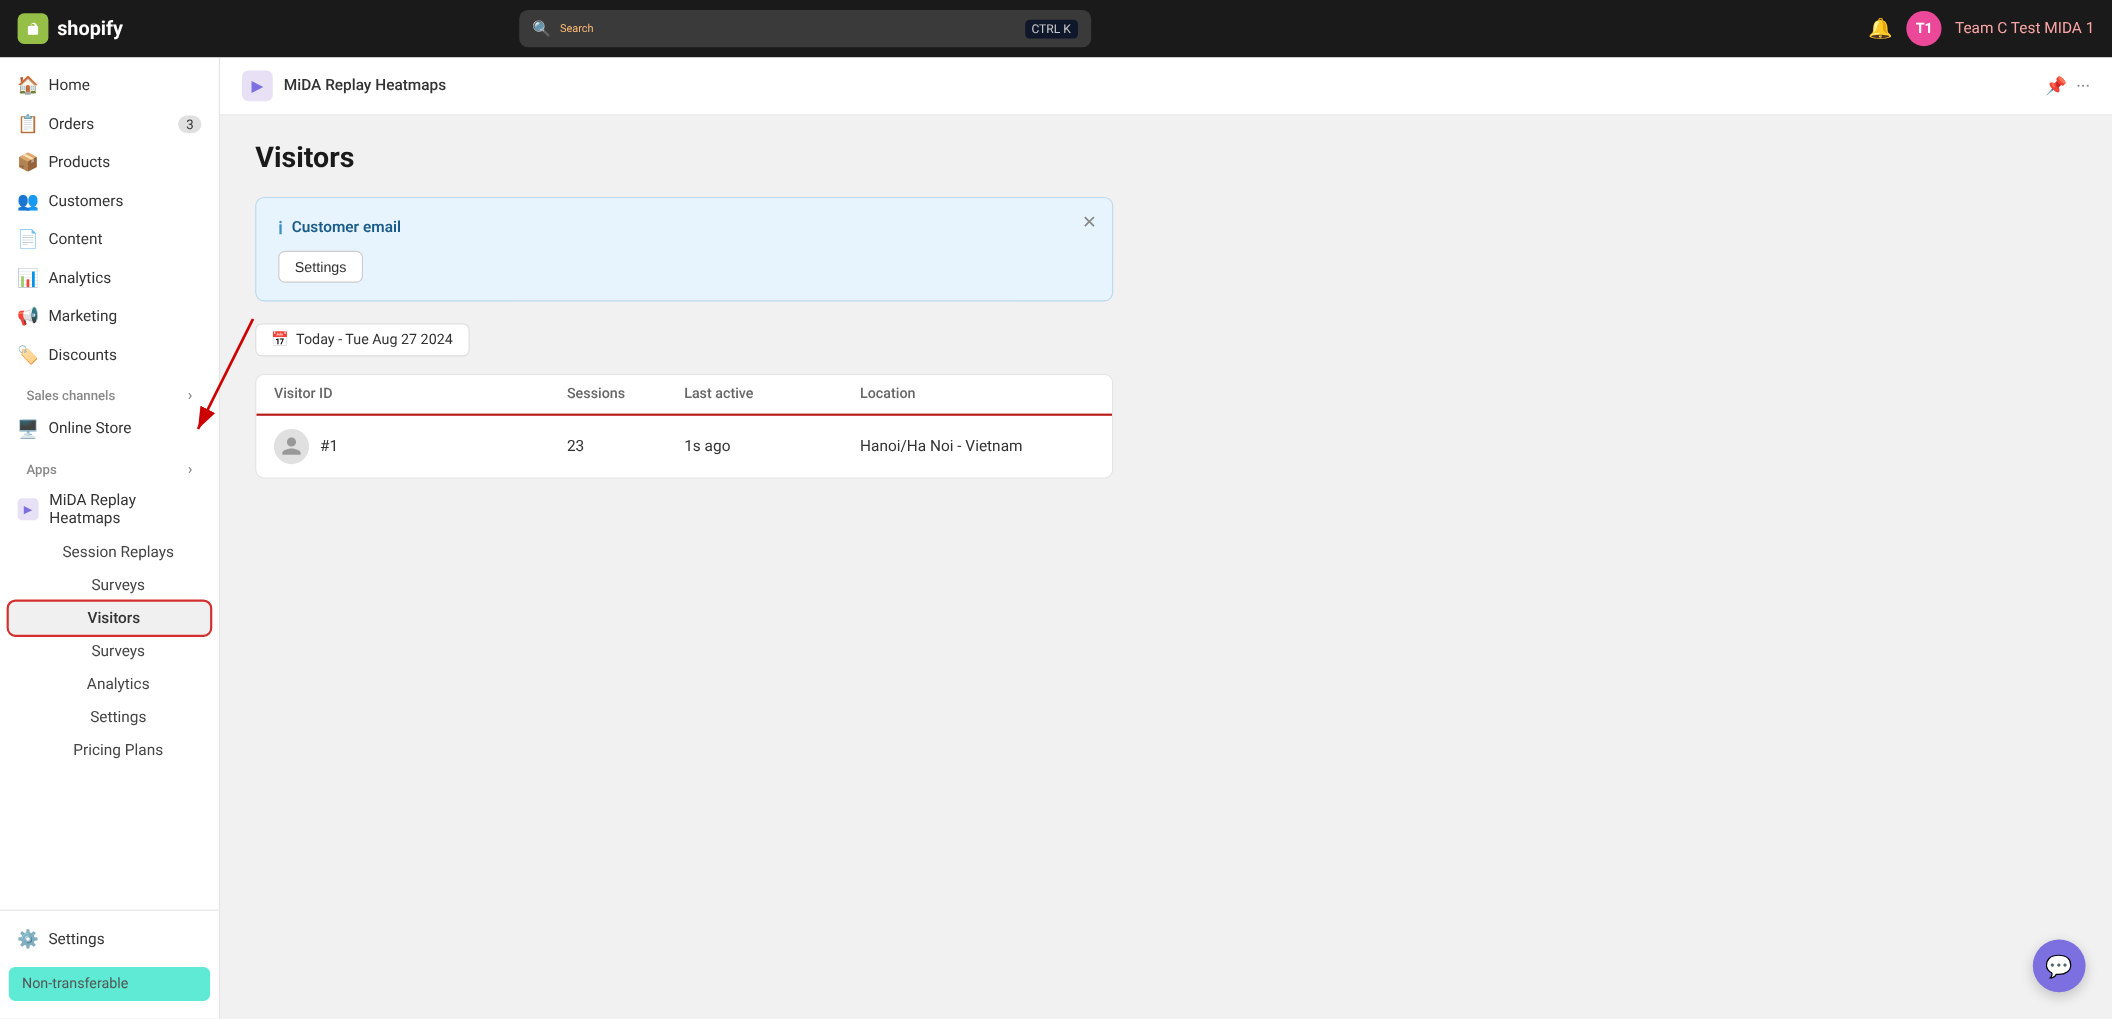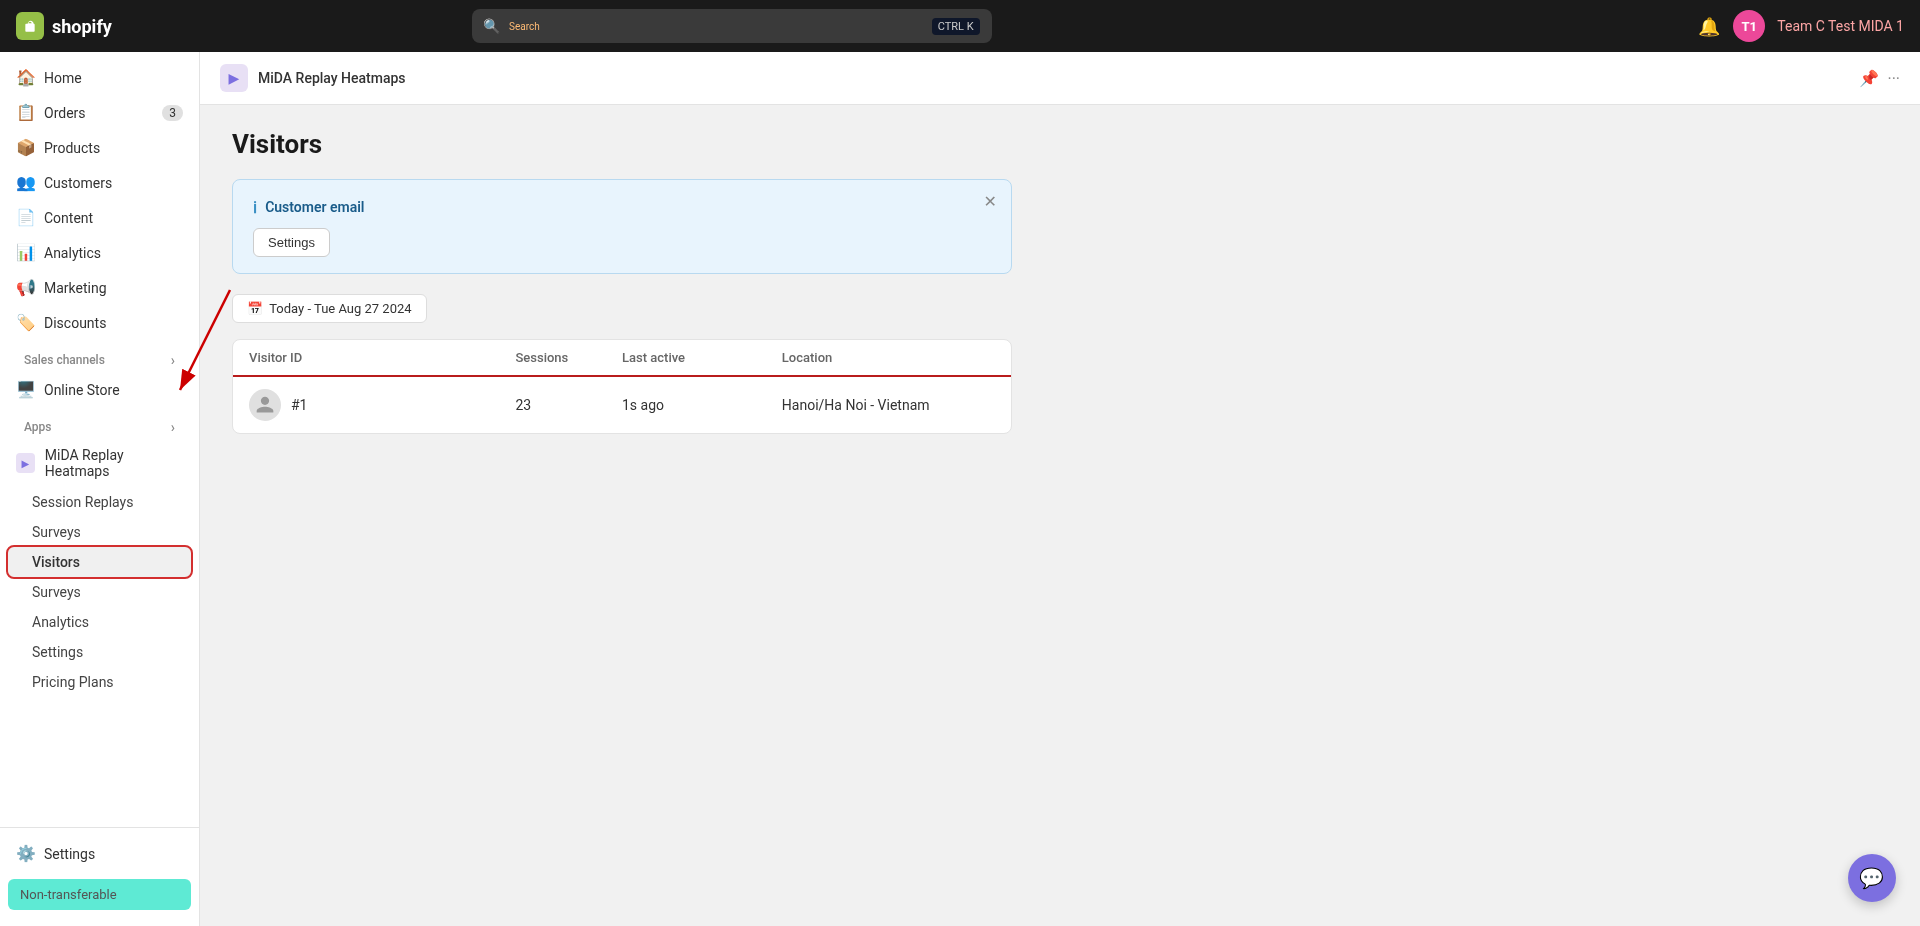--- a/index.html
+++ b/index.html
@@ -125,20 +125,21 @@
     .section-label .expand-icon { color: #888; font-size: 14px; cursor: pointer; }
 
     
     .sub-nav-item {
       display: flex;
       align-items: center;
       padding: 7px 16px 7px 32px;
       font-size: 14px;
       color: #444;
       cursor: pointer;
+      justify-content: center;
     }
     .sub-nav-item.active {
       background: #f0f0f0;
       border-radius: 6px;
       margin: 0 8px;
       padding-left: 24px;
       color: #333;
       font-weight: 500;
       outline: 2px solid #d32f2f;
     }

